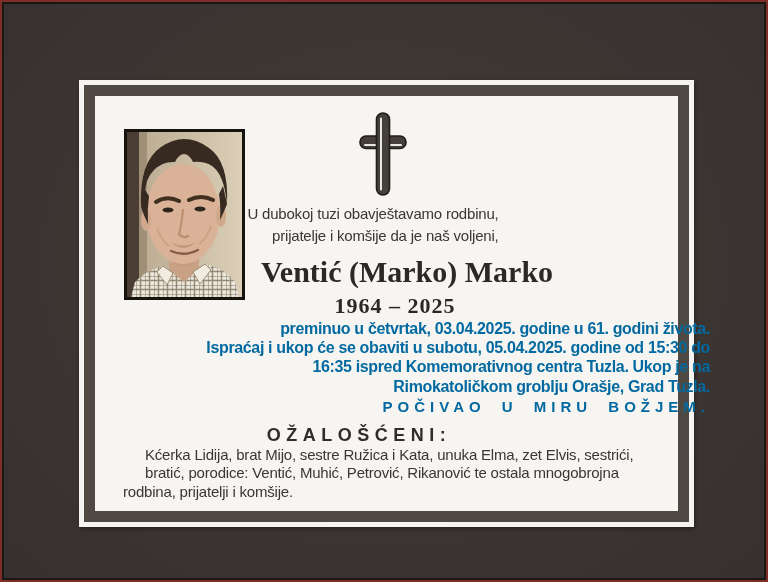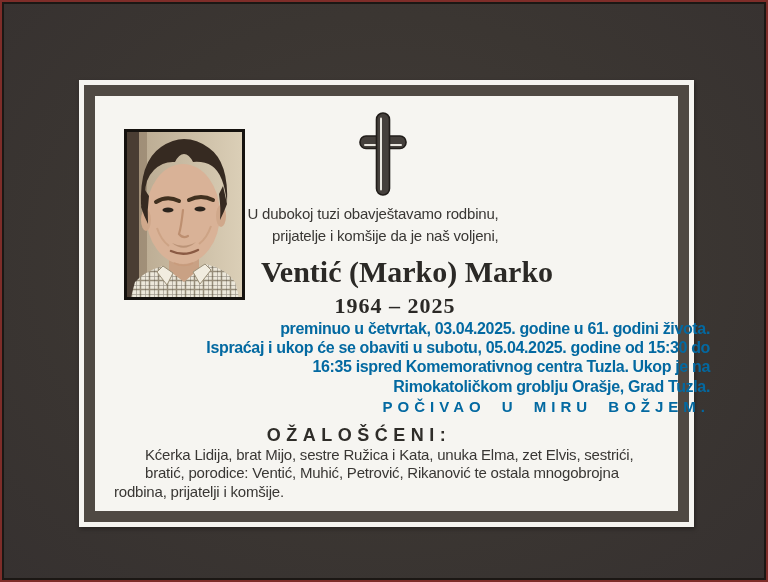--- a/index.html
+++ b/index.html
@@ -114,20 +114,21 @@
     font-size: 15px;
     line-height: 18.3px;
     letter-spacing: -0.2px;
     color: #393734;
   }
   .mourners .mline { white-space: nowrap; margin-left: 31px; }
   .bottom-row {
     display: flex;
     justify-content: space-between;
     align-items: flex-end;
+    margin-left: 9px;
   }
   .signature {
     font-weight: bold;
     font-size: 15.5px;
     letter-spacing: 0.2px;
     color: #2f2d29;
     white-space: nowrap;
   }
 </style>
 </head>

